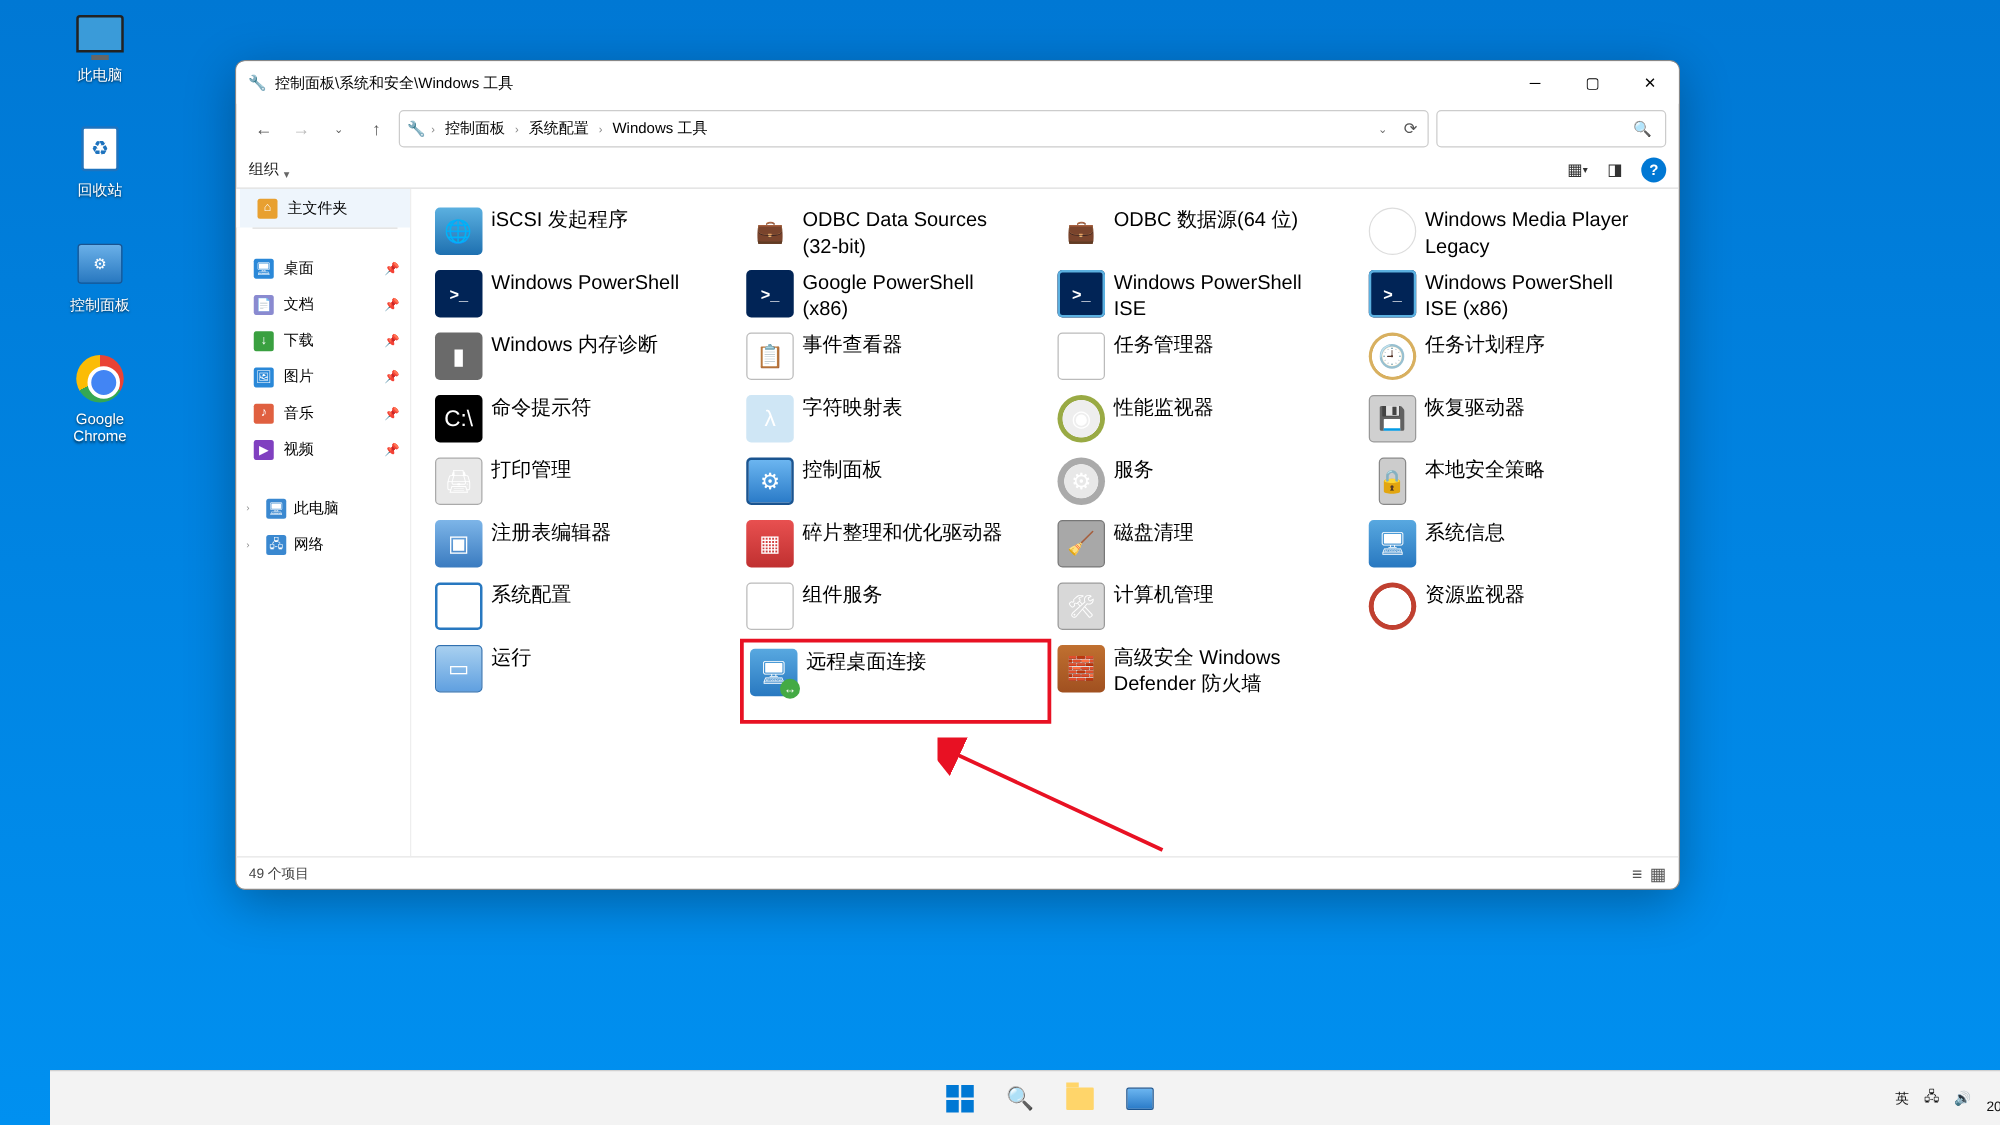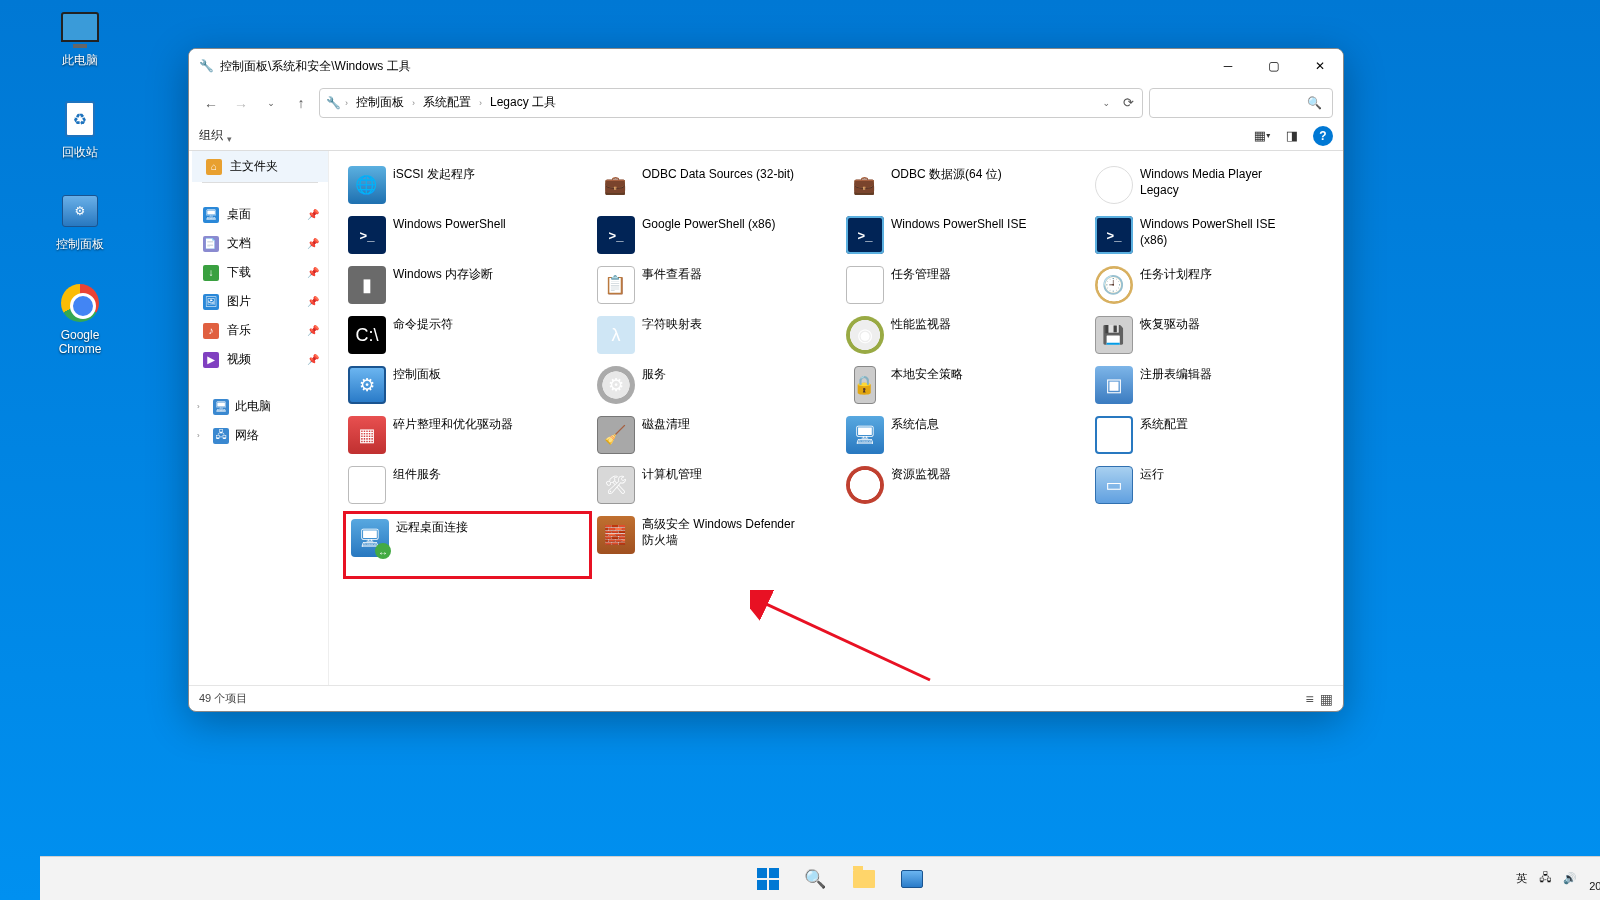--- a/index.html
+++ b/index.html
@@ -44,21 +44,21 @@
 .side-item .pin { position:absolute; right:8px; color:#999; font-size:10px; }
 .side-sep { height:18px; }
 .side-exp { display:flex; align-items:center; padding:6px 8px; font-size:12px; gap:6px; }
 .side-exp .car { color:#888; font-size:8px; width:10px; }
 .sic { width:16px; height:16px; display:inline-flex; align-items:center; justify-content:center; border-radius:2px; font-size:10px; color:#fff; }
 
 .main { flex:1; overflow:auto; padding:10px 4px 10px 14px; }
 .grid { display:grid; grid-template-columns:repeat(4,1fr); }
 .item { display:flex; align-items:flex-start; padding:4px; gap:6px; height:50px; cursor:pointer; }
 .item .iico { width:40px; height:40px; flex-shrink:0; display:flex; align-items:center; justify-content:center; }
-.item .ilbl { font-size:12px; color:#000; padding-top:2px; line-height:1.3; max-width:164px; }
+.item .ilbl { font-size:16px; color:#000; padding-top:2px; line-height:1.3; max-width:164px; }
 .item.highlight { border:3px solid #e81123; height:68px; padding-bottom:12px; }
 
 .iimg { width:38px; height:38px; border-radius:4px; display:flex; align-items:center; justify-content:center; font-size:18px; color:#fff; }
 .iimg.globe { background:linear-gradient(#5bb0e0,#1e70b0); }
 .iimg.case {}
 .iimg.ps { background:#012456; color:#fff; font-size:13px; font-weight:bold; }
 .iimg.ps2 { background:#012456; color:#fff; font-size:13px; font-weight:bold; box-shadow:inset 0 0 0 2px #5bb0e0; }
 .iimg.mem { background:#6a6a6a; }
 .iimg.ev { background:#fff; border:1px solid #bbb; }
 .iimg.task { background:#fff; border:1px solid #bbb; }
@@ -149,21 +149,21 @@
       <div class="navbtn" style="color:#bbb">→</div>
       <div class="navbtn" style="font-size:9px">⌄</div>
       <div class="navbtn">↑</div>
       <div class="breadcrumb">
         <span style="font-size:12px">🔧</span>
         <span class="chev">›</span>
         <span class="seg">控制面板</span>
         <span class="chev">›</span>
         <span class="seg">系统配置</span>
         <span class="chev">›</span>
-        <span class="seg">Legacy 工具</span>
+        <span class="seg">Windows 工具</span>
         <span class="drop">⌄</span>
         <span class="refresh">⟳</span>
       </div>
       <div class="searchbox">
         <span>🔍</span>
       </div>
     </div>
 
     <div class="toolbar">
       <div class="tool-left">
@@ -319,20 +319,26 @@
               <div class="iico">
                 <div class="iimg perf">◉</div>
               </div>
               <div class="ilbl">性能监视器</div>
             </div>
             <div class="item">
               <div class="iico">
                 <div class="iimg drive">💾</div>
               </div>
               <div class="ilbl">恢复驱动器</div>
+            </div>
+            <div class="item">
+              <div class="iico">
+                <div class="iimg printer">🖨</div>
+              </div>
+              <div class="ilbl">打印管理</div>
             </div>
             <div class="item">
               <div class="iico">
                 <div class="iimg cp">⚙</div>
               </div>
               <div class="ilbl">控制面板</div>
             </div>
             <div class="item">
               <div class="iico">
                 <div class="iimg svc">⚙</div>

